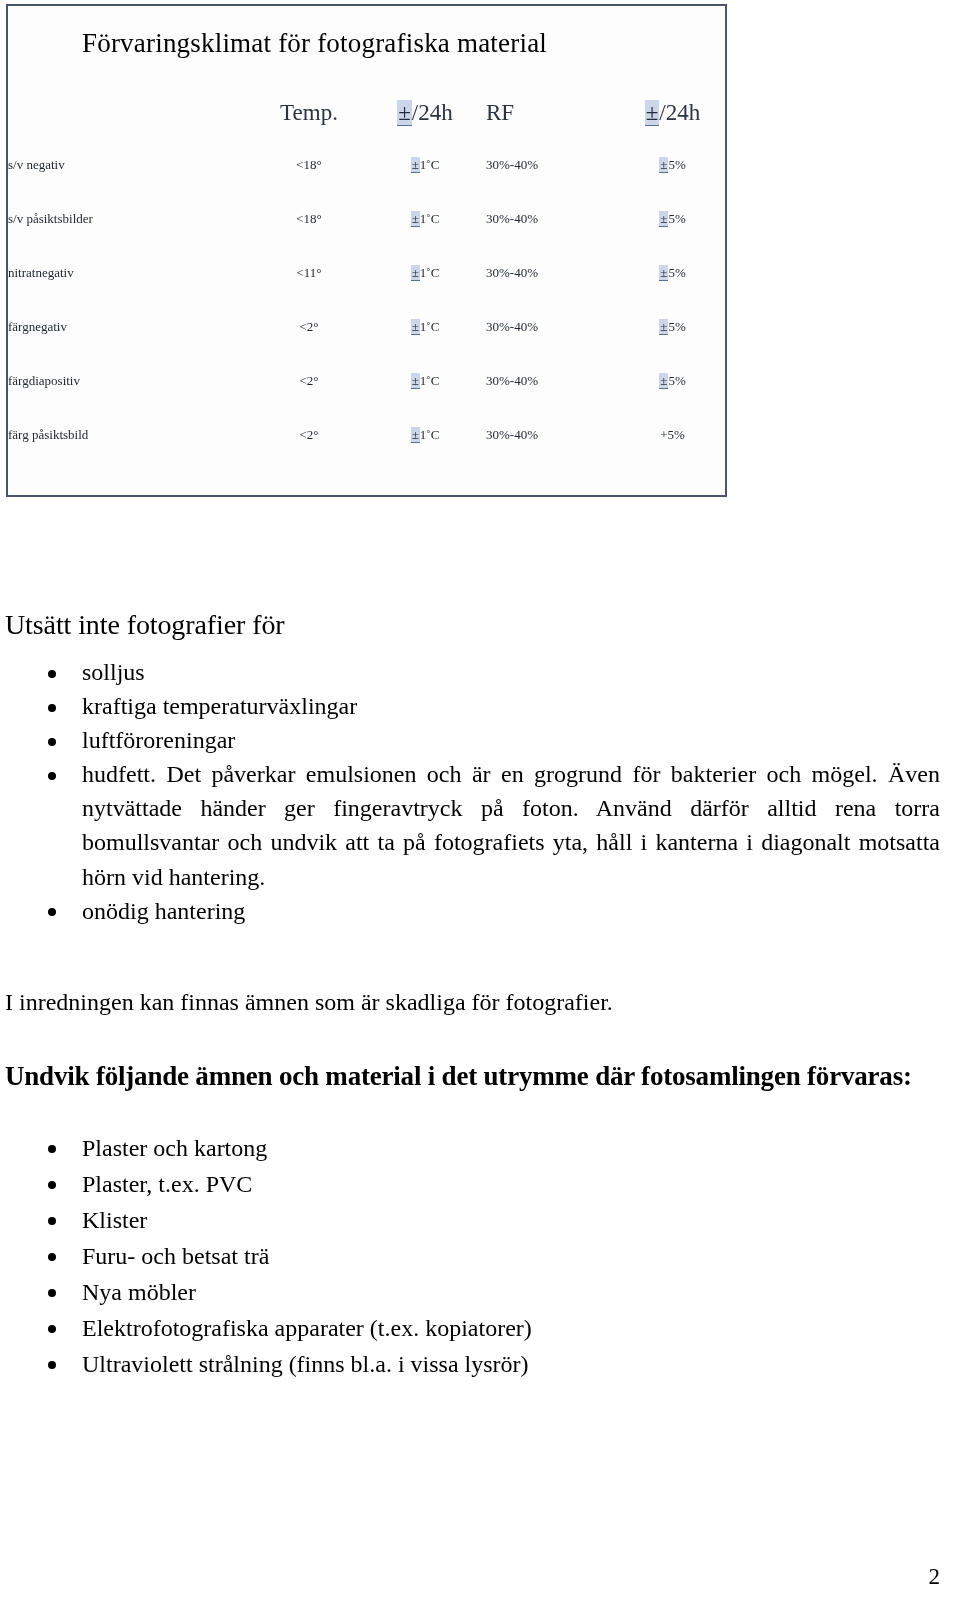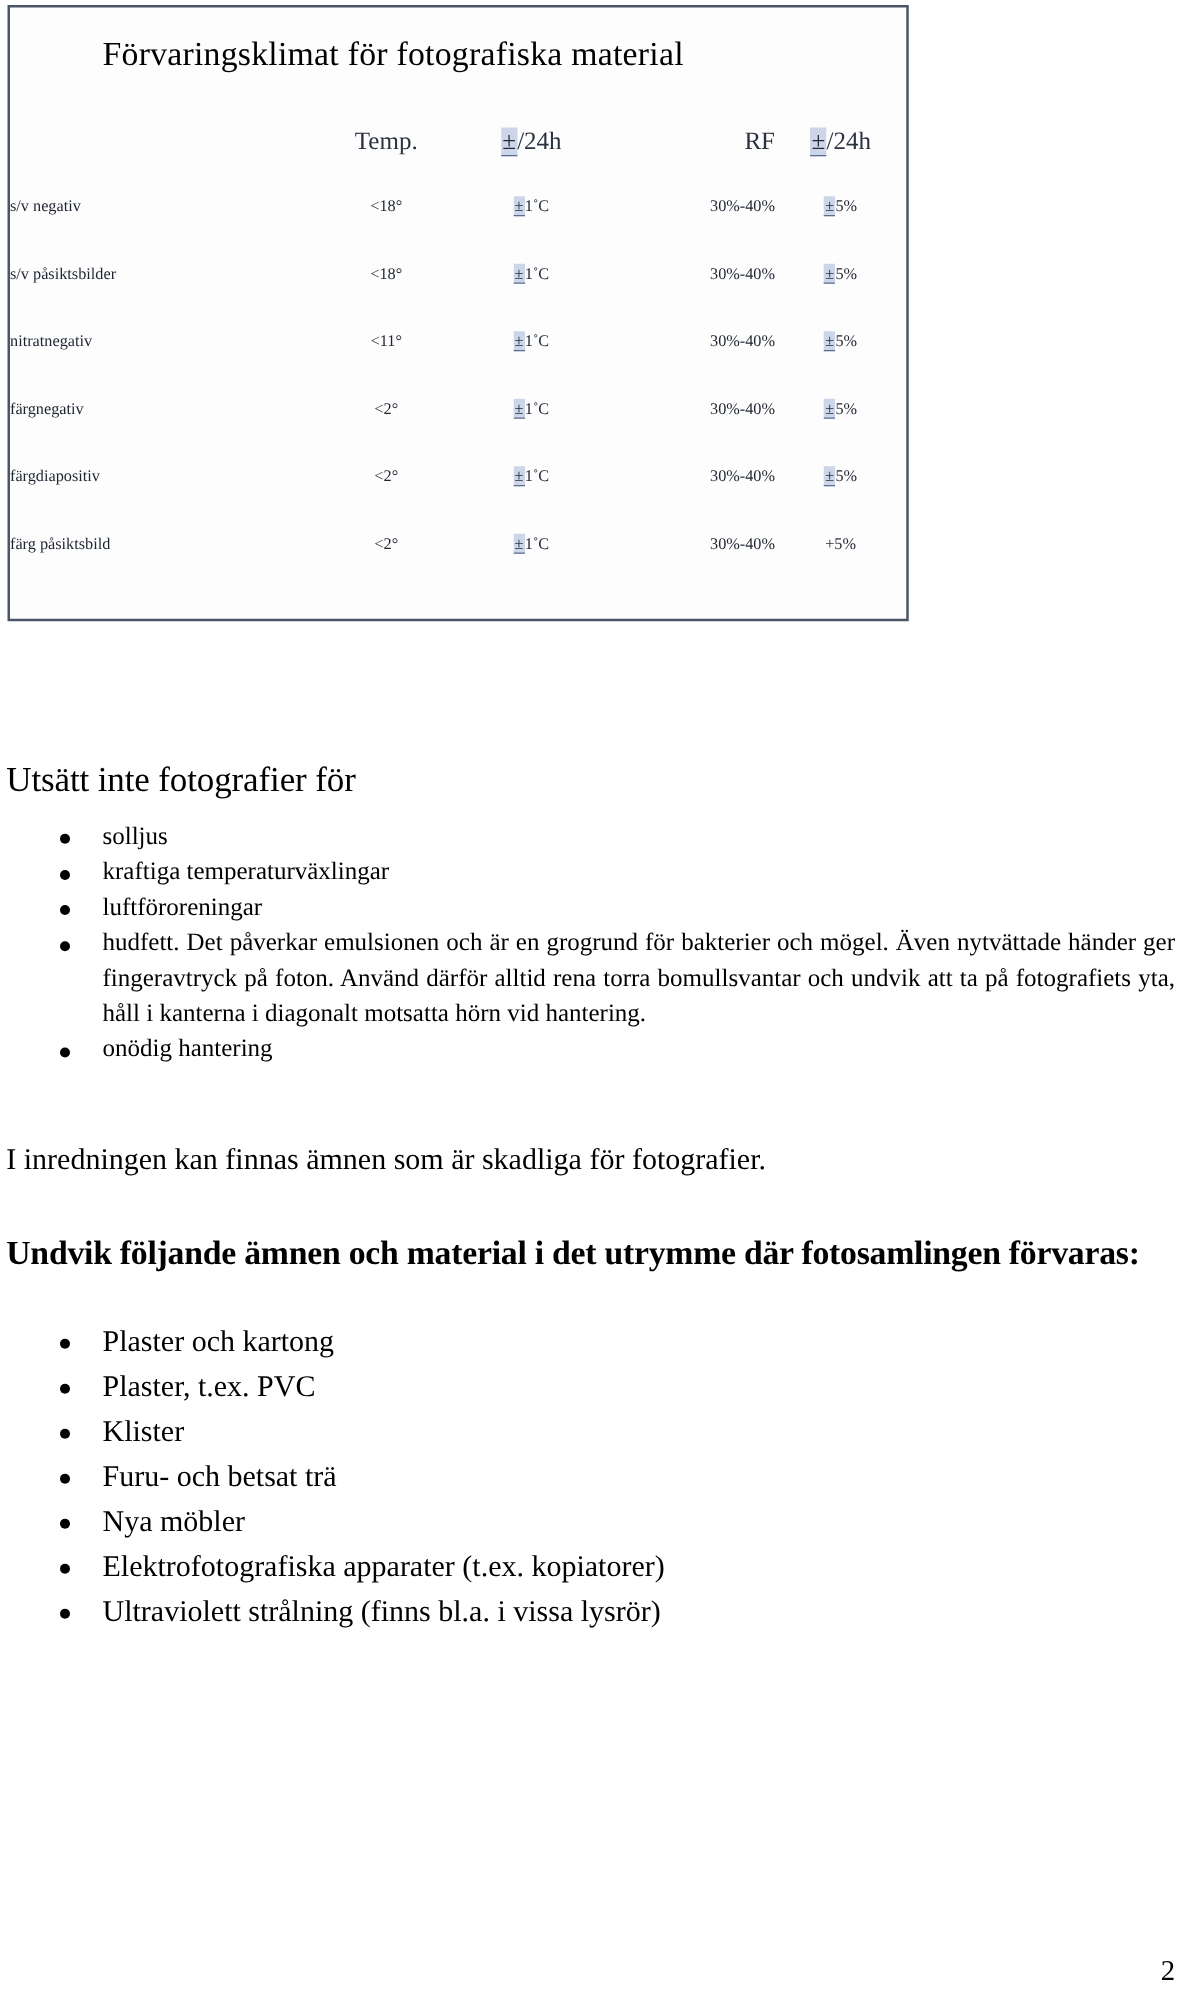--- a/index.html
+++ b/index.html
@@ -52,25 +52,25 @@
     font-weight: normal;
     font-size: 13px;
     color: #1e2430;
     height: 54px;
     vertical-align: middle;
     white-space: nowrap;
   }
   .col-label   { width: 246px; text-align: left;   padding-left: 72px; box-sizing: border-box; }
   .col-temp    { width: 110px; text-align: center; }
   .col-tdev    { width: 122px; text-align: center; }
-  .col-rf      { width: 134px; text-align: right; }
+  .col-rf      { width: 134px; text-align: left; }
   .col-rfdev   { width: 105px; text-align: center; }
 
   .climate-table thead td {
-    font-size: 20px;
+    font-size: 23px;
     height: 50px;
     color: #2b3240;
   }
 
   
   .pm-hl {
     background: #ccd6e8;
     padding: 0 1px;
     border-bottom: 1.5px solid #5d6f8e;
     color: #222b3a;
@@ -91,21 +91,21 @@
     letter-spacing: -0.1px;
   }
   ul.bullets {
     list-style: none;
     margin: 14px 0 0 0;
     padding: 0;
   }
   ul.bullets > li {
     position: relative;
     padding-left: 77px;
-    font-size: 20px;
+    font-size: 24px;
     line-height: 1.42;
     margin: 0;
   }
   ul.bullets > li::before {
     content: "";
     position: absolute;
     left: 43px;
     top: 0.62em;
     width: 8px;
     height: 8px;

